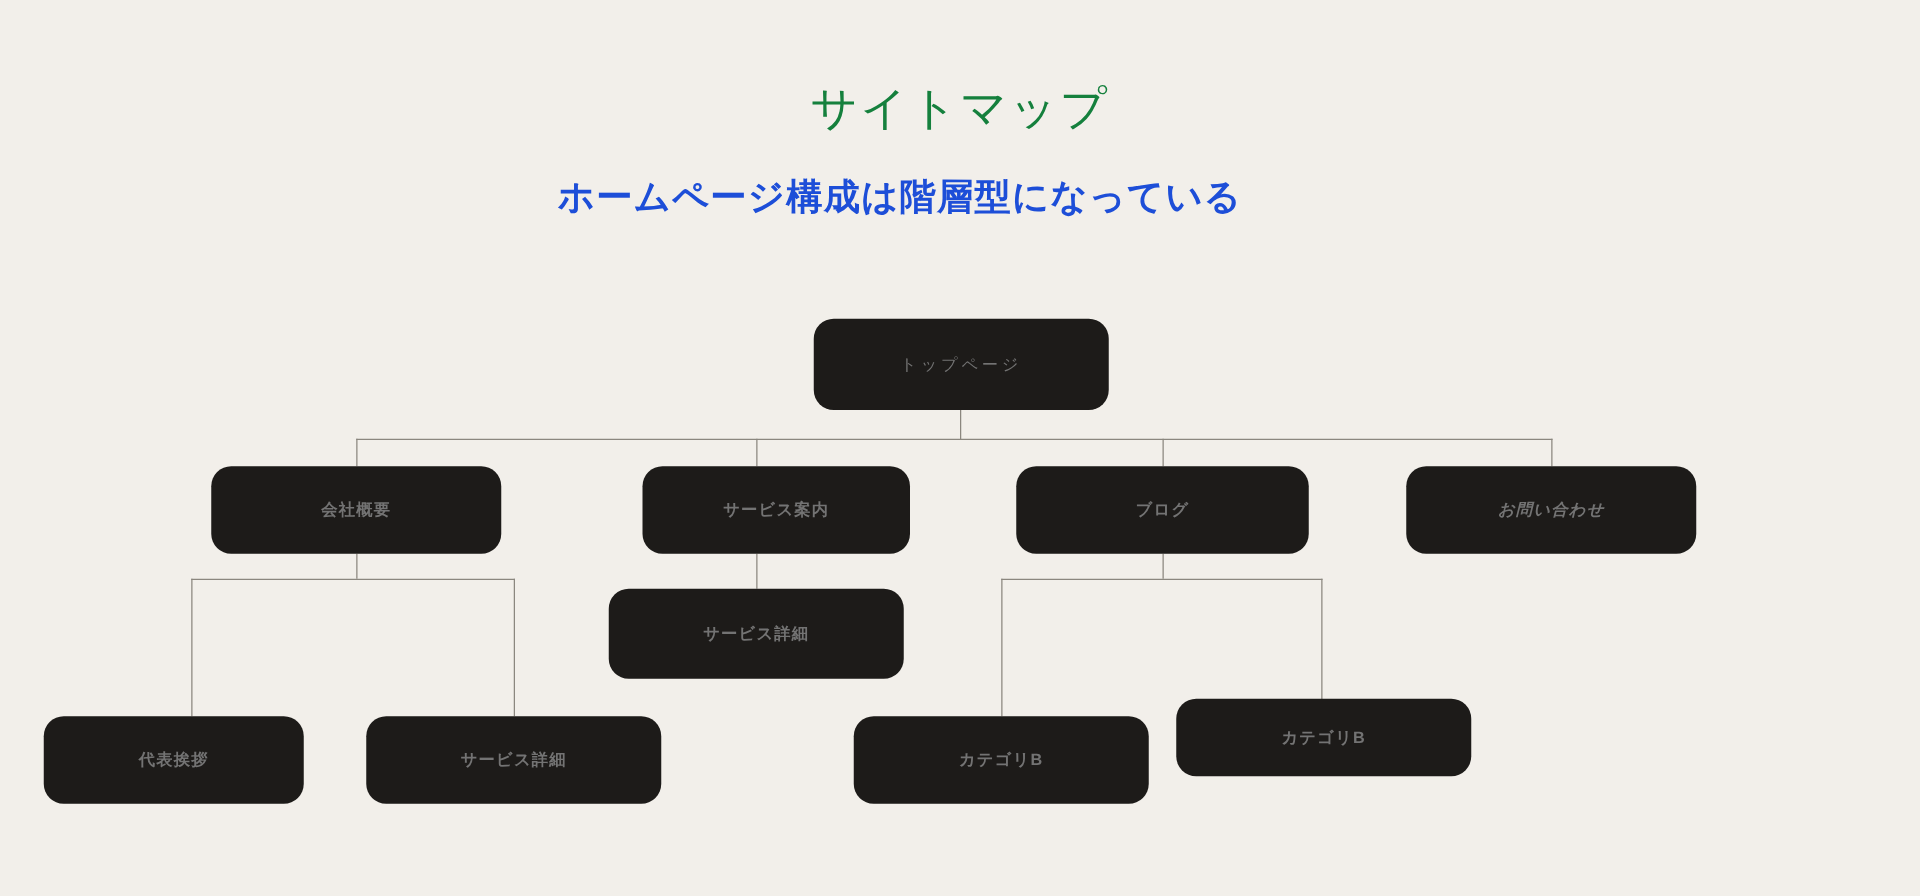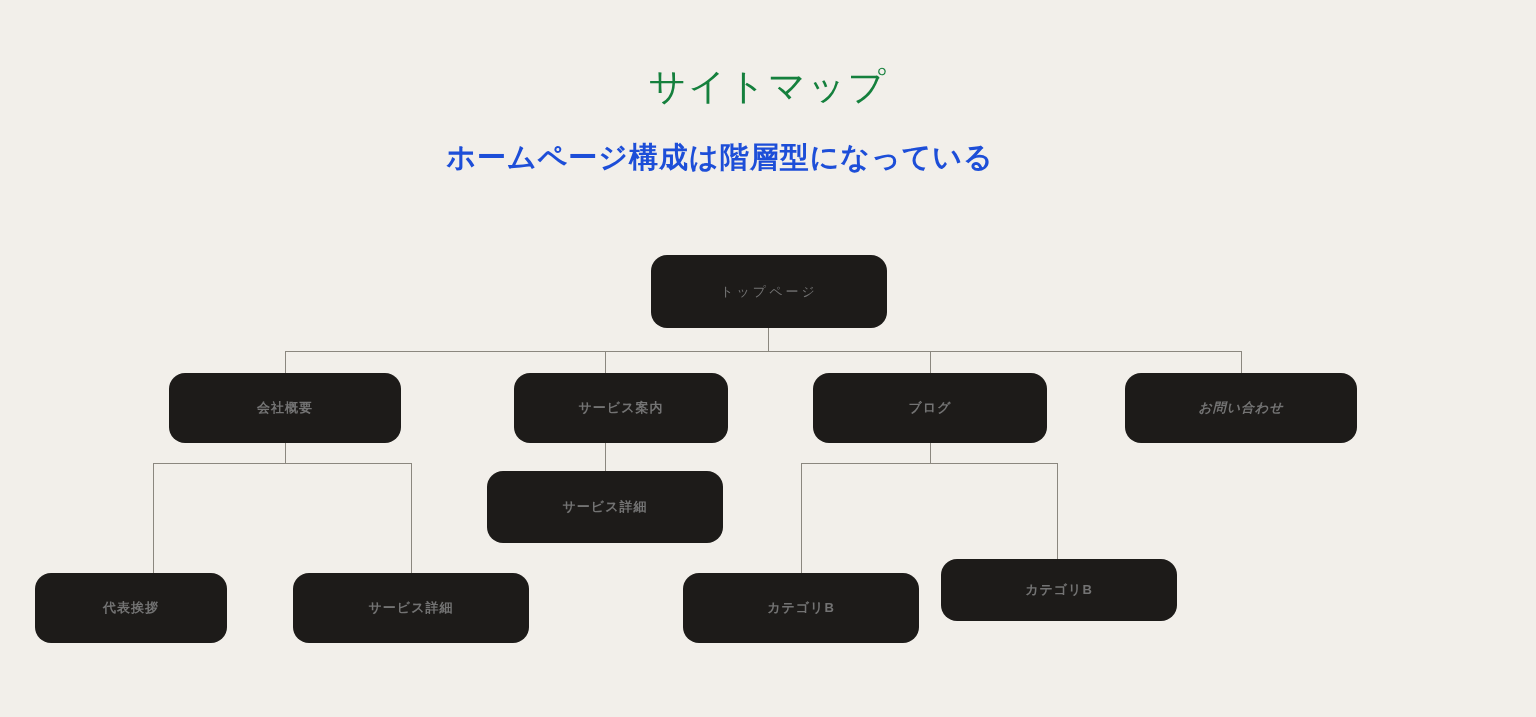--- a/index.html
+++ b/index.html
@@ -33,21 +33,21 @@
     font-size: 13px; font-weight: 700;
     letter-spacing: 1px;
     text-align: center;
   }
   .n-root { left: 651px; top: 255px; width: 236px; height: 73px; font-weight: 400; letter-spacing: 3px; }
   .n-company        { left: 169px;  top: 373px; width: 232px; height: 70px; }
   .n-service        { left: 514px;  top: 373px; width: 214px; height: 70px; }
   .n-blog           { left: 813px;  top: 373px; width: 234px; height: 70px; }
   .n-contact        { left: 1125px; top: 373px; width: 232px; height: 70px; font-style: italic; }
   .n-service-detail { left: 487px;  top: 471px; width: 236px; height: 72px; }
-  .n-greeting       { left: 35px;   top: 573px; width: 192px; height: 70px; }
+  .n-greeting       { left: 35px;   top: 573px; width: 208px; height: 70px; }
   .n-access         { left: 293px;  top: 573px; width: 236px; height: 70px; }
   .n-cat-a          { left: 683px;  top: 573px; width: 236px; height: 70px; }
   .n-cat-b          { left: 941px;  top: 559px; width: 236px; height: 62px; }
 
   .line { position: absolute; background: #8b877f; }
   
   .c-root-v   { left: 768px;  top: 328px; width: 1px;  height: 24px; }
   .c-l1-h     { left: 285px;  top: 351px; width: 957px; height: 1px; }
   .c-stub-1   { left: 285px;  top: 351px; width: 1px;  height: 22px; }
   .c-stub-2   { left: 605px;  top: 351px; width: 1px;  height: 22px; }

